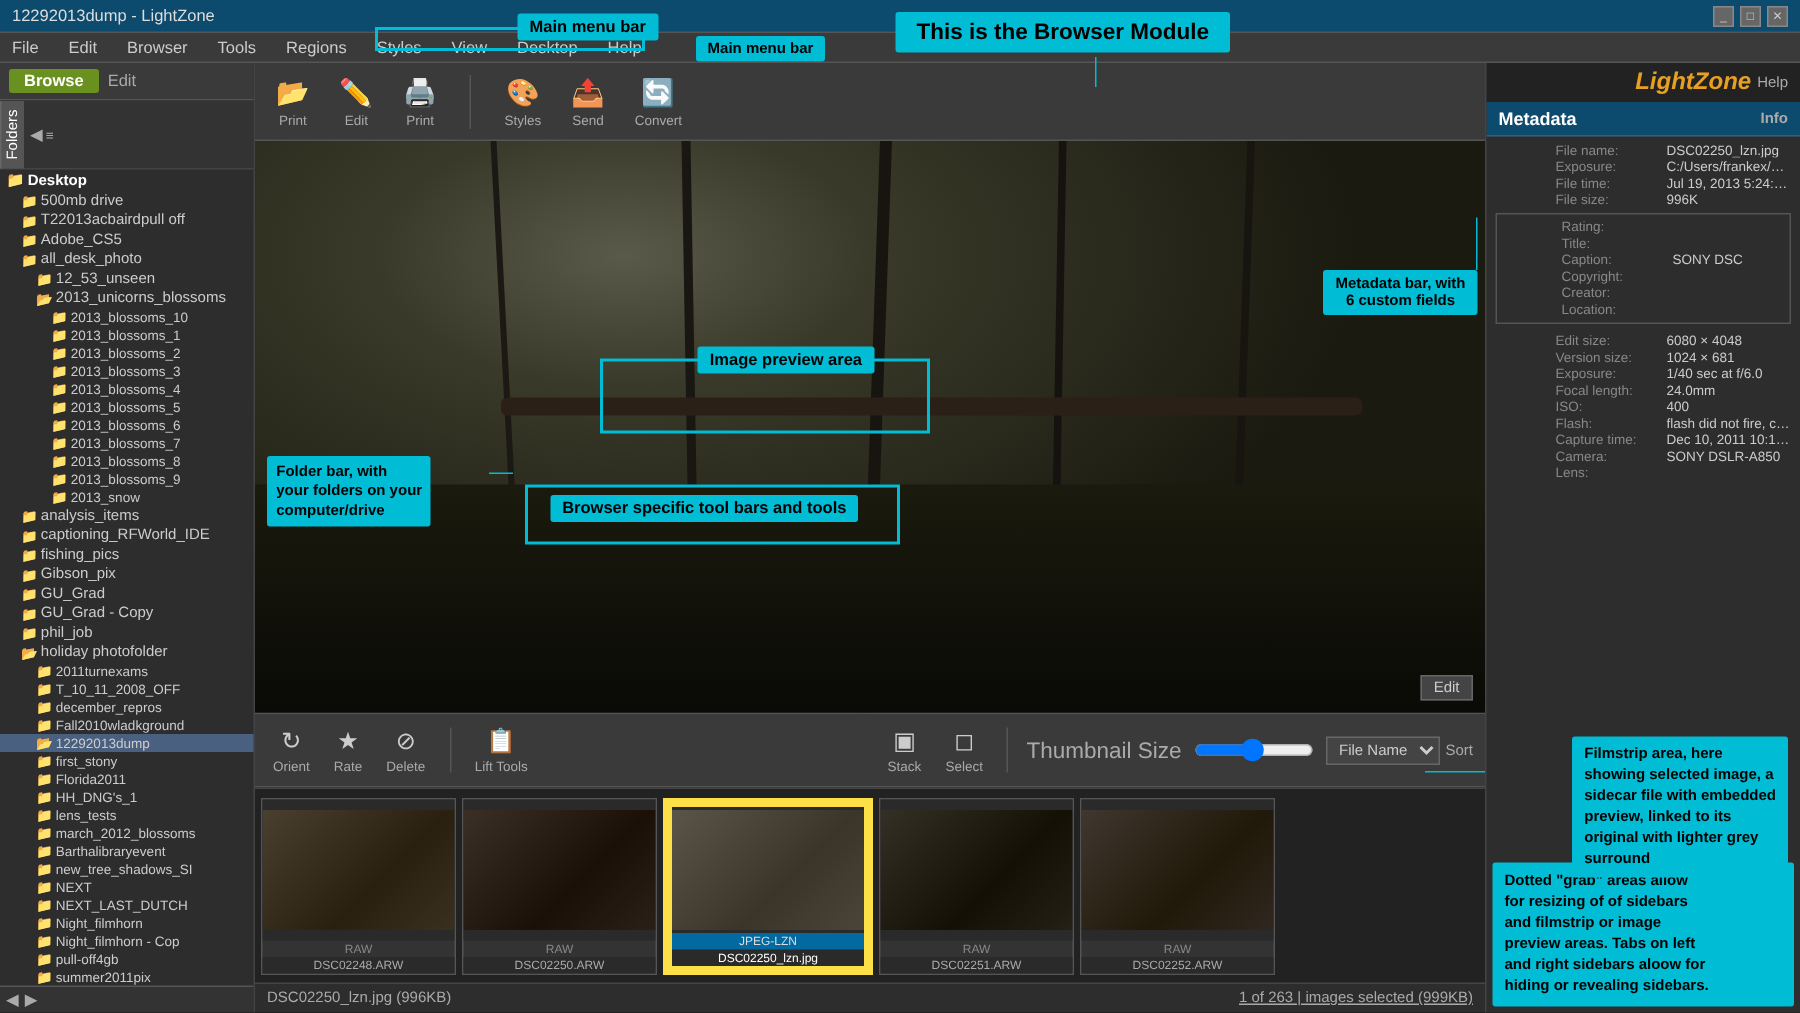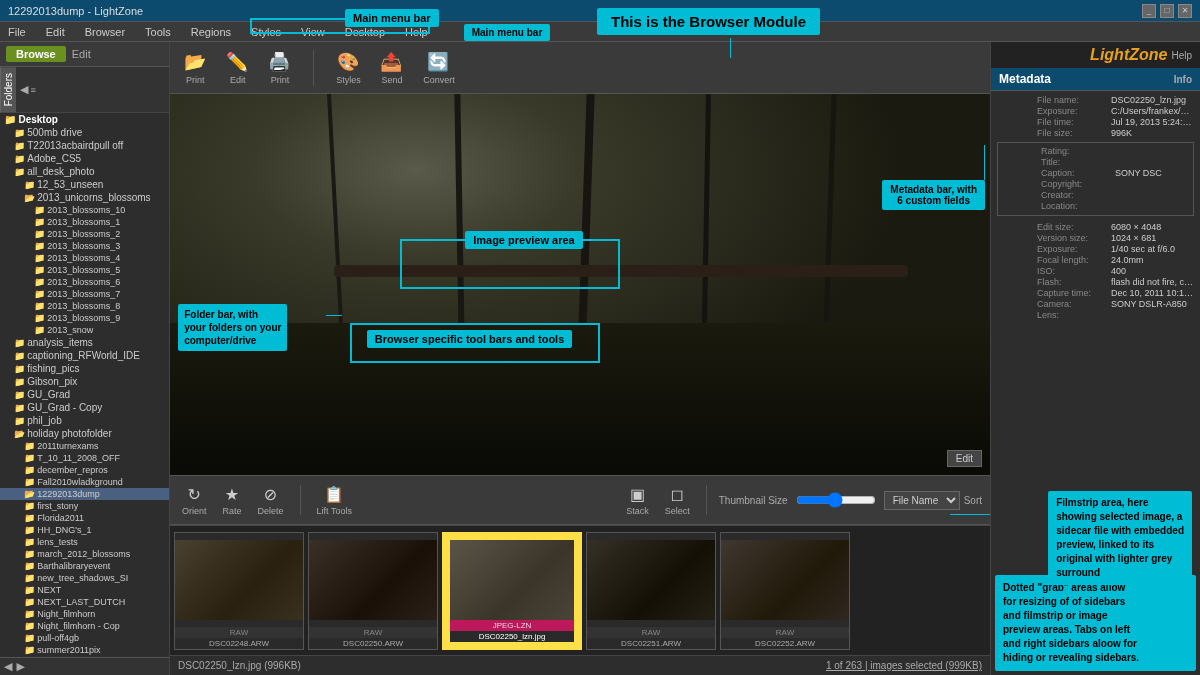--- a/index.html
+++ b/index.html
@@ -284,21 +284,21 @@
       <div style="margin-left:auto;display:flex;align-items:center;gap:8px;">
         <div class="bottom-tool">
           <span class="bottom-tool-icon">▣</span>
           <span class="bottom-tool-label">Stack</span>
         </div>
         <div class="bottom-tool">
           <span class="bottom-tool-icon">◻</span>
           <span class="bottom-tool-label">Select</span>
         </div>
         <div class="bottom-tool-sep"></div>
-        <span style="font-size:10px;color:#aaa;">Thumbnail Size</span>
+        <span style="font-size:15px;color:#aaa;">Thumbnail Size</span>
         <input type="range" min="1" max="100" value="50" style="width: 80px;">
         <div style="display:flex;align-items:center;gap:4px;">
           <select style="background:#444;border:1px solid #666;color:#ccc;font-size:10px;padding:2px 4px;">
             <option>File Name</option>
           </select>
           <span style="font-size:10px;color:#aaa;">Sort</span>
         </div>
       </div>
     </div>
 
@@ -313,21 +313,21 @@
       </div>
 
       <div class="film-item" style="min-width:130px;">
         <div class="film-item-img">
           <div style="width:100%;height:80px;background:linear-gradient(135deg,#3a3028 0%,#1a1008 60%,#2a2018 100%);"></div>
         </div>
         <div class="film-item-type">RAW</div>
         <div class="film-item-label">DSC02250.ARW</div>
       </div>
 
-      <div class="film-item selected" style="min-width:140px;background:#be185d;border:8px solid #fde047;">
+      <div class="film-item selected" style="min-width:140px;background:#0369a1;border:6px solid #fde047;">
         <div class="film-item-img">
           <div style="width:100%;height:80px;background:linear-gradient(135deg,#5a5548 0%,#3a3528 60%,#4a4538 100%);"></div>
         </div>
         <div class="film-item-type" style="color:#ddd;">JPEG-LZN</div>
         <div class="film-item-label" style="color:#fff;">DSC02250_lzn.jpg</div>
       </div>
 
       <div class="film-item" style="min-width:130px;">
         <div class="film-item-img">
           <div style="width:100%;height:80px;background:linear-gradient(135deg,#353025 0%,#151005 60%,#252015 100%);"></div>

